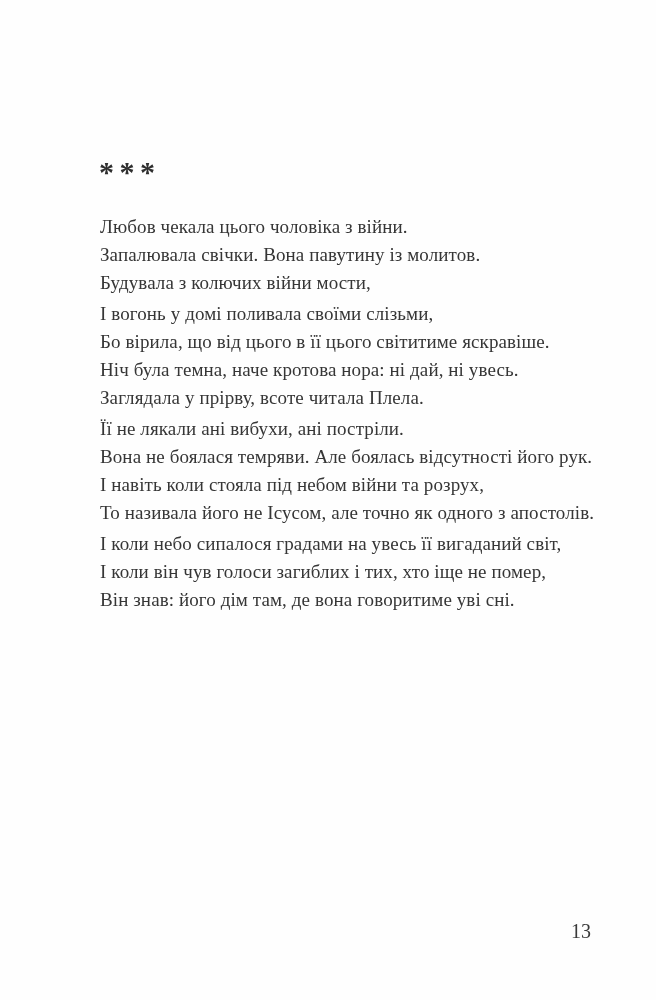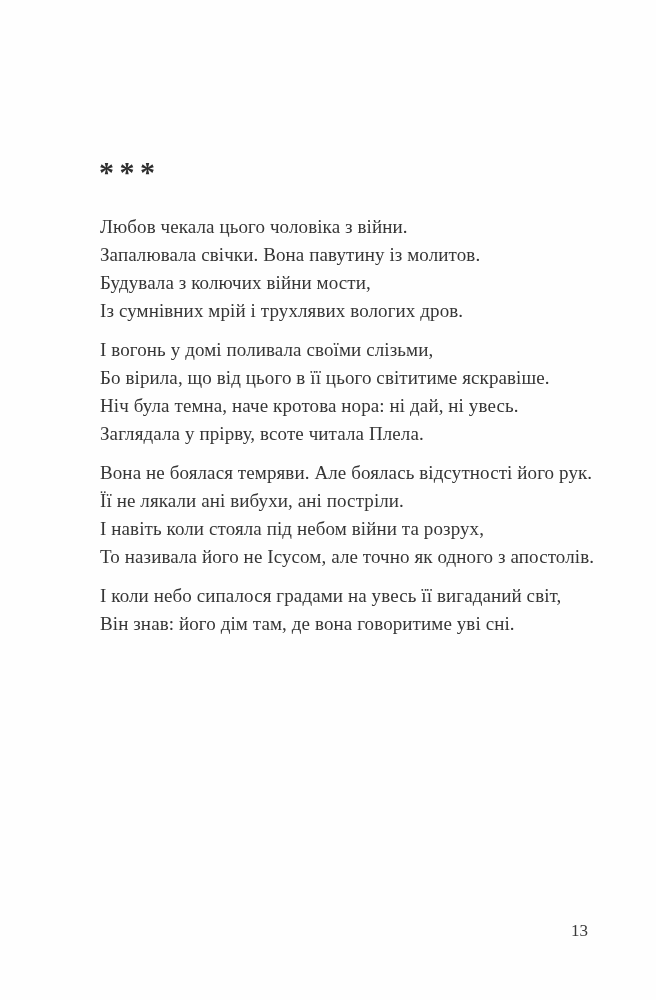--- a/index.html
+++ b/index.html
@@ -27,72 +27,72 @@
     letter-spacing: 1px;
     color: #2f2f2f;
   }
   .poem {
     position: absolute;
     left: 100px;
     top: 213px;
     right: 36px;
     display: flex;
     flex-direction: column;
-    gap: 11px;
+    gap: 3px;
   }
   .stanza {
     display: block;
   }
   .poem-line {
     font-size: 19px;
     line-height: 28px;
     letter-spacing: 0.1px;
     white-space: nowrap;
   }
   .page-number {
     position: absolute;
     left: 571px;
     top: 919px;
-    font-size: 17px;
+    font-size: 20px;
     line-height: 24px;
     color: #3a3a3a;
   }
 </style>
 </head>
 <body>
 
 <div class="page">
 
   <div class="section-marker">* * *</div>
 
   <div class="poem">
 
     <div class="stanza">
       <div class="poem-line">Любов чекала цього чоловіка з війни.</div>
       <div class="poem-line">Запалювала свічки. Вона павутину із молитов.</div>
       <div class="poem-line">Будувала з колючих війни мости,</div>
-      <div class="poem-line">Із сумнівних мрій і трухлявих вологих дров.</div>
     </div>
 
     <div class="stanza">
       <div class="poem-line">І вогонь у домі поливала своїми слізьми,</div>
       <div class="poem-line">Бо вірила, що від цього в її цього світитиме яскравіше.</div>
       <div class="poem-line">Ніч була темна, наче кротова нора: ні дай, ні увесь.</div>
       <div class="poem-line">Заглядала у прірву, всоте читала Плела.</div>
     </div>
 
     <div class="stanza">
+      <div class="poem-line">Її не лякали ані вибухи, ані постріли.</div>
       <div class="poem-line">Вона не боялася темряви. Але боялась відсутності його рук.</div>
-      <div class="poem-line">Її не лякали ані вибухи, ані постріли.</div>
       <div class="poem-line">І навіть коли стояла під небом війни та розрух,</div>
       <div class="poem-line">То називала його не Ісусом, але точно як одного з апостолів.</div>
     </div>
 
     <div class="stanza">
       <div class="poem-line">І коли небо сипалося градами на увесь її вигаданий світ,</div>
+      <div class="poem-line">І коли він чув голоси загиблих і тих, хто іще не помер,</div>
       <div class="poem-line">Він знав: його дім там, де вона говоритиме уві сні.</div>
     </div>
 
   </div>
 
   <div class="page-number">13</div>
 
 </div>
 
 </body></html>

